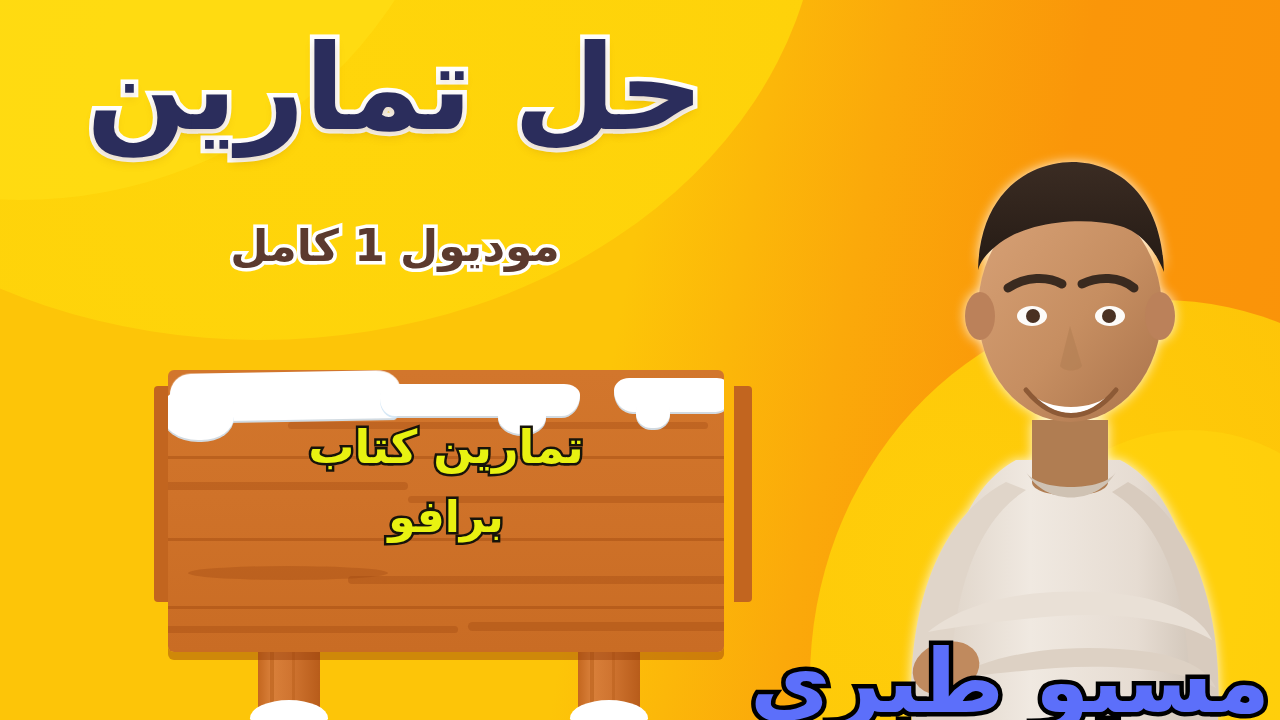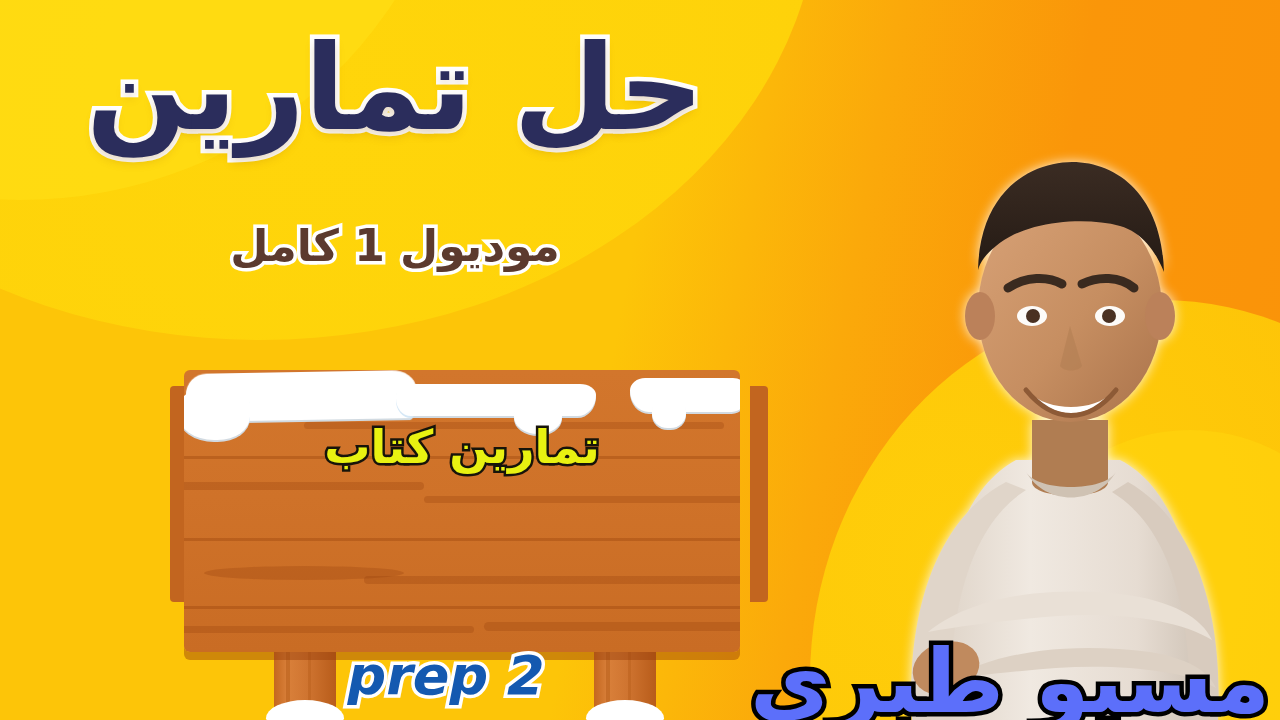--- a/index.html
+++ b/index.html
@@ -49,21 +49,21 @@
   .subline{
     position:absolute;left:0;top:222px;width:790px;
     text-align:center;direction:rtl;
     font-size:44px;line-height:1.1;font-weight:700;
     color:#5c3a2e;
     -webkit-text-stroke:7px #ffffff;
     paint-order:stroke fill;
   }
 
   
-  .sign{position:absolute;left:184px;top:352px;width:570px;height:368px;}
+  .sign{position:absolute;left:168px;top:352px;width:570px;height:368px;}
   .post{position:absolute;bottom:0;width:62px;height:110px;
         background:linear-gradient(90deg,#c4671f 0%,#d9803a 22%,#cf7430 55%,#b85c1a 100%);
         border-radius:2px;}
   .post::after{content:"";position:absolute;left:12px;top:6px;width:4px;height:85%;
         background:#b9601c;opacity:.6;border-radius:3px;}
   .post::before{content:"";position:absolute;left:34px;top:10px;width:3px;height:78%;
         background:#b9601c;opacity:.5;border-radius:3px;}
   .post.left{left:90px;}
   .post.right{left:410px;}
   .post-snow{position:absolute;bottom:-6px;width:78px;height:26px;background:#ffffff;
@@ -169,24 +169,24 @@
       <div class="snow snow1"></div>
       <div class="snow snow1b"></div>
       <div class="snow snow2"></div>
       <div class="snow snow2b"></div>
       <div class="snow snow3"></div>
       <div class="snow snow3b"></div>
     </div>
 
     <div class="sign-text">
       <div>تمارين كتاب</div>
+      <div class="l2">برافو</div>
     </div>
   </div>
 
-  <div class="prep">prep 2</div>
 
   <svg class="presenter" viewBox="0 0 470 700" aria-hidden="true">
     <defs>
       <linearGradient id="shirtg" x1="0" y1="0" x2="1" y2="0">
         <stop offset="0%" stop-color="#ded3c7"></stop>
         <stop offset="35%" stop-color="#f0e9e1"></stop>
         <stop offset="75%" stop-color="#e6dcd2"></stop>
         <stop offset="100%" stop-color="#cfc3b6"></stop>
       </linearGradient>
       <linearGradient id="sking" x1="0" y1="0" x2="1" y2="1">

